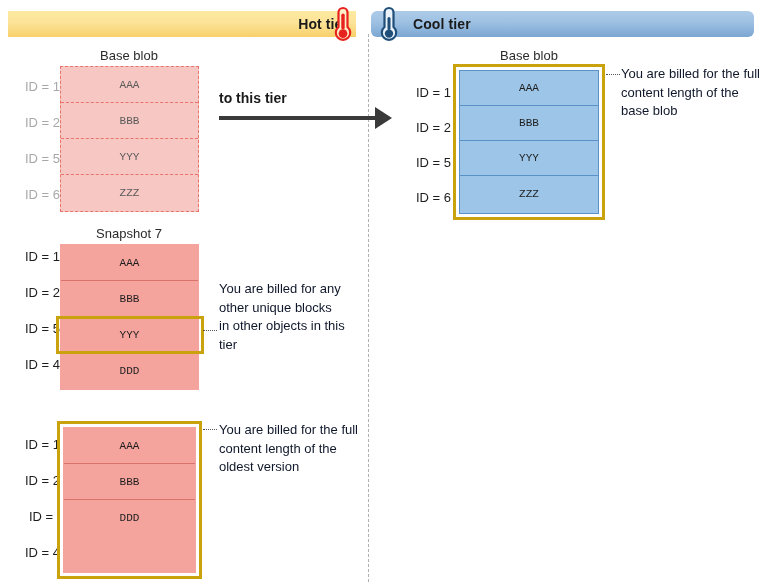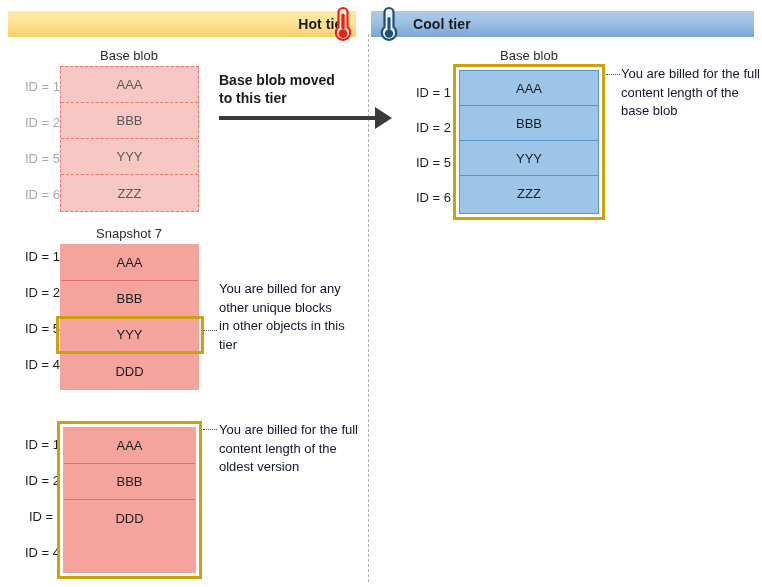--- a/index.html
+++ b/index.html
@@ -28,20 +28,21 @@
     left: 8px;
     width: 348px;
     background: linear-gradient(to bottom, #fdeaa0 0%, #fce398 45%, #f8d06a 100%);
     justify-content: flex-end;
   }
   .tier-bar.cool {
     left: 371px;
     width: 383px;
     background: linear-gradient(to bottom, #aecbe8 0%, #9dc0e2 45%, #7aa6d2 100%);
     justify-content: flex-start;
+    border-radius: 6px;
   }
   .tier-label {
     font-size: 14px;
     font-weight: bold;
     color: #1a1a1a;
     letter-spacing: 0.1px;
   }
   .tier-bar.hot .tier-label { margin-right: 8px; }
   .tier-bar.cool .tier-label { margin-left: 42px; }
 
@@ -72,23 +73,24 @@
   }
   .stack {
     position: absolute;
     box-sizing: border-box;
   }
   .cell {
     box-sizing: border-box;
     display: flex;
     align-items: center;
     justify-content: center;
-    font-size: 13px;
+    font-size: 11px;
     color: #1d1d1d;
     height: 36px;
+    font-family: Liberation Mono, monospace;
   }
   .idlabel {
     position: absolute;
     font-size: 13px;
     color: #1d1d1d;
     white-space: nowrap;
     text-align: right;
     width: 56px;
   }
   .idlabel.faded { color: #a8a8a8; }
@@ -202,21 +204,21 @@
 <div class="idlabel faded" style="left:4px; top:187px;">ID = 6</div>
 
 <div class="stack pink-faded" style="left:60px; top:66px; width:139px; height:146px;">
   <div class="cell">AAA</div>
   <div class="cell">BBB</div>
   <div class="cell">YYY</div>
   <div class="cell">ZZZ</div>
 </div>
 
 <div class="arrow-caption" style="left:219px; top:71px; width:150px;">
-  <span>Base blob moved</span><br>
+  <br>
   <span>to this tier</span>
 </div>
 <div class="arrow-line" style="left:219px; top:116px; width:157px;"></div>
 <div class="arrow-head" style="left:375px; top:107px;"></div>
 
 <div class="group-title" style="left:60px; top:226px; width:138px;">Snapshot 7</div>
 
 <div class="idlabel" style="left:4px; top:249px;">ID = 1</div>
 <div class="idlabel" style="left:4px; top:285px;">ID = 2</div>
 <div class="idlabel" style="left:4px; top:321px;">ID = 5</div>

